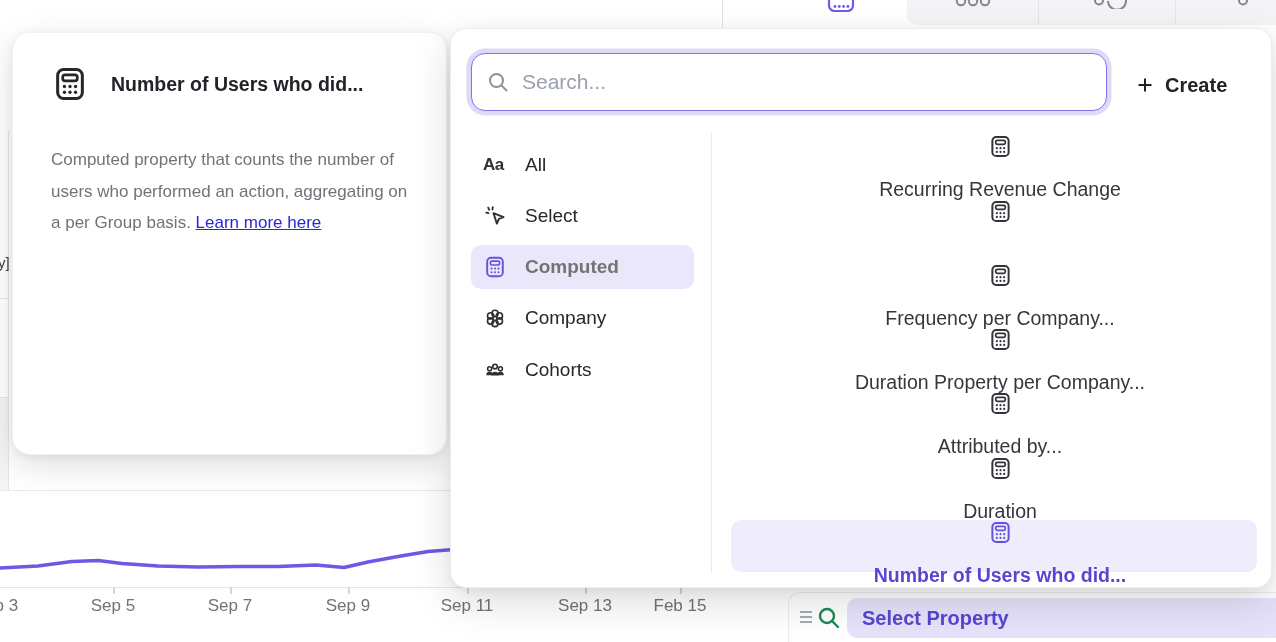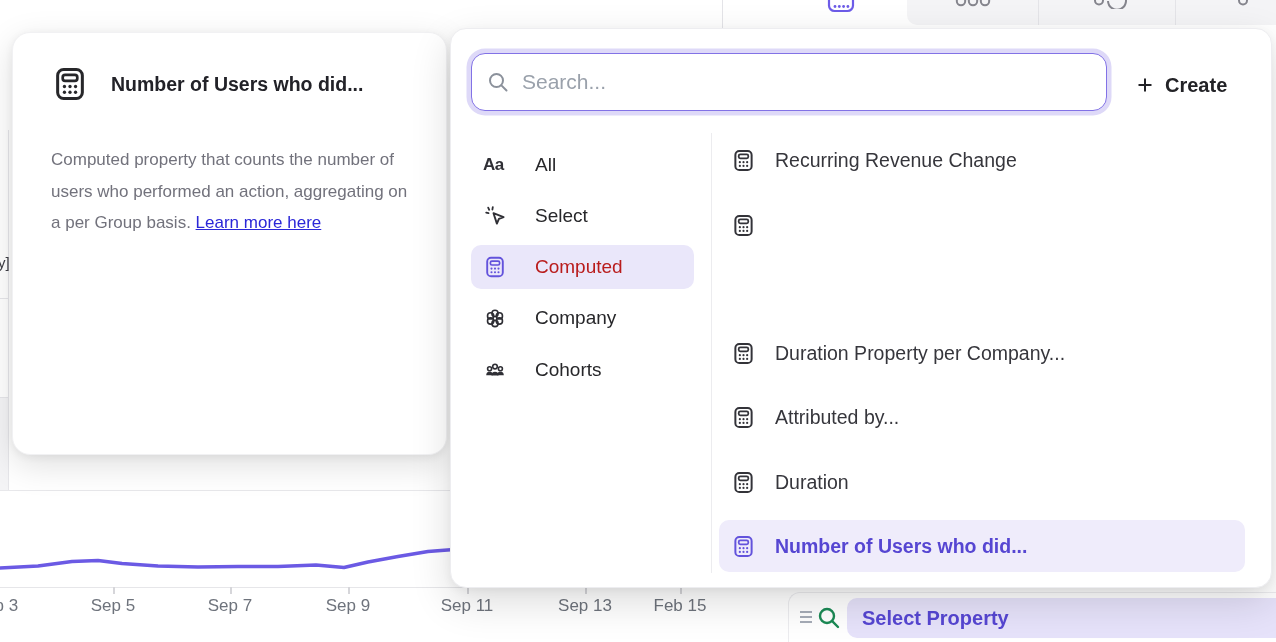--- a/index.html
+++ b/index.html
@@ -61,32 +61,32 @@
                       font-family:"Liberation Sans", sans-serif; background:transparent; }
   .search-box input::placeholder { color:#9aa1ab; }
   .search-glyph { color:#8b919b; flex:0 0 auto; }
 
   .create-btn { position:absolute; left:684px; top:38px; height:36px; display:flex; align-items:center;
                 gap:10px; background:none; border:none; cursor:pointer; font-family:"Liberation Sans", sans-serif;
                 font-size:20px; font-weight:600; color:#232327; }
   .create-btn .plus { color:#232327; }
 
   .cat-row { position:absolute; left:20px; width:223px; height:44px; border-radius:10px;
-             display:flex; align-items:center; padding-left:12px; gap:28px; cursor:pointer; }
+             display:flex; align-items:center; padding-left:12px; gap:18px; cursor:pointer; }
   .cat-row .c-icon { color:#2f2f35; width:24px; display:flex; }
   .cat-row .c-label { font-size:19px; font-weight:500; color:#27272a; }
   .cat-row.selected { background:#eae7fa; }
   .cat-row.selected .c-icon { color:#6353dc; }
-  .cat-row.selected .c-label { color:#b91c1c; font-weight:400; }
+  .cat-row.selected .c-label { color:#737373; font-weight:700; }
   .aa-glyph { font-size:17px; font-weight:700; color:#2f2f35; letter-spacing:-0.5px; }
 
   .v-divider { position:absolute; left:260px; top:104px; width:1px; height:440px; background:#ececef; }
 
-  .result-row { position:absolute; left:268px; width:526px; height:52px; border-radius:10px;
-                display:flex; align-items:center; padding-left:12px; gap:19px; cursor:pointer; }
+  .result-row { position:absolute; left:280px; width:526px; height:52px; border-radius:10px;
+                display:flex; align-items:center; padding-left:12px; gap:19px; cursor:pointer;flex-direction:column; }
   .result-row .r-icon { color:#333339; display:flex; }
   .result-row .r-label { font-size:19.5px; font-weight:500; color:#36363c; }
   .result-row.selected { background:#efecfb; }
   .result-row.selected .r-icon { color:#6353dc; }
   .result-row.selected .r-label { color:#5646d2; font-weight:700; }
 
   svg { display:block; }
 </style>
 </head>
 <body>
@@ -295,20 +295,35 @@
             <rect x="7.4" y="6.2" width="9.2" height="3.8" rx="1.5" fill="none" stroke="currentColor" stroke-width="1.7"></rect>
             <circle cx="8.5" cy="13.6" r="1.05" fill="currentColor"></circle>
             <circle cx="12" cy="13.6" r="1.05" fill="currentColor"></circle>
             <circle cx="15.5" cy="13.6" r="1.05" fill="currentColor"></circle>
             <circle cx="8.5" cy="17.2" r="1.05" fill="currentColor"></circle>
             <circle cx="12" cy="17.2" r="1.05" fill="currentColor"></circle>
             <circle cx="15.5" cy="17.2" r="1.05" fill="currentColor"></circle>
           </svg>
       </span>
     </div>
+    <div class="result-row" style="top:234px">
+      <span class="r-icon">
+        <svg width="25" height="25" viewBox="0 0 24 24">
+            <rect x="4.2" y="2.8" width="15.6" height="18.4" rx="3.8" fill="none" stroke="currentColor" stroke-width="1.9"></rect>
+            <rect x="7.4" y="6.2" width="9.2" height="3.8" rx="1.5" fill="none" stroke="currentColor" stroke-width="1.7"></rect>
+            <circle cx="8.5" cy="13.6" r="1.05" fill="currentColor"></circle>
+            <circle cx="12" cy="13.6" r="1.05" fill="currentColor"></circle>
+            <circle cx="15.5" cy="13.6" r="1.05" fill="currentColor"></circle>
+            <circle cx="8.5" cy="17.2" r="1.05" fill="currentColor"></circle>
+            <circle cx="12" cy="17.2" r="1.05" fill="currentColor"></circle>
+            <circle cx="15.5" cy="17.2" r="1.05" fill="currentColor"></circle>
+          </svg>
+      </span>
+      <span class="r-label">Frequency per Company...</span>
+    </div>
     <div class="result-row" style="top:298px">
       <span class="r-icon">
         <svg width="25" height="25" viewBox="0 0 24 24">
             <rect x="4.2" y="2.8" width="15.6" height="18.4" rx="3.8" fill="none" stroke="currentColor" stroke-width="1.9"></rect>
             <rect x="7.4" y="6.2" width="9.2" height="3.8" rx="1.5" fill="none" stroke="currentColor" stroke-width="1.7"></rect>
             <circle cx="8.5" cy="13.6" r="1.05" fill="currentColor"></circle>
             <circle cx="12" cy="13.6" r="1.05" fill="currentColor"></circle>
             <circle cx="15.5" cy="13.6" r="1.05" fill="currentColor"></circle>
             <circle cx="8.5" cy="17.2" r="1.05" fill="currentColor"></circle>
             <circle cx="12" cy="17.2" r="1.05" fill="currentColor"></circle>

